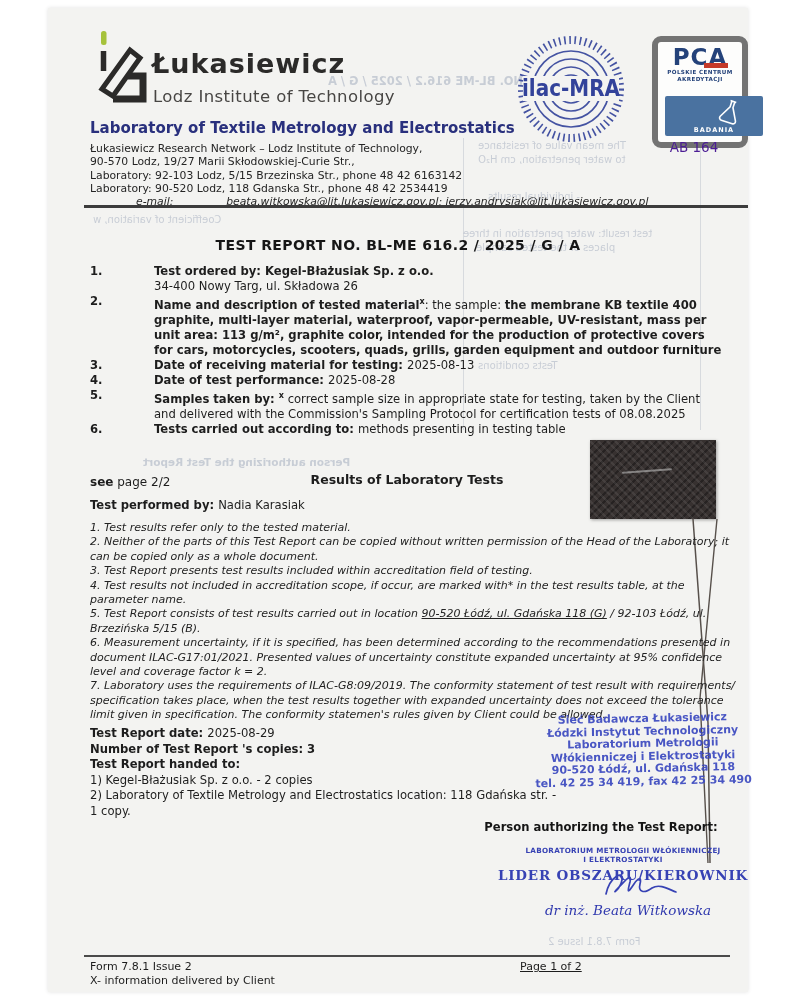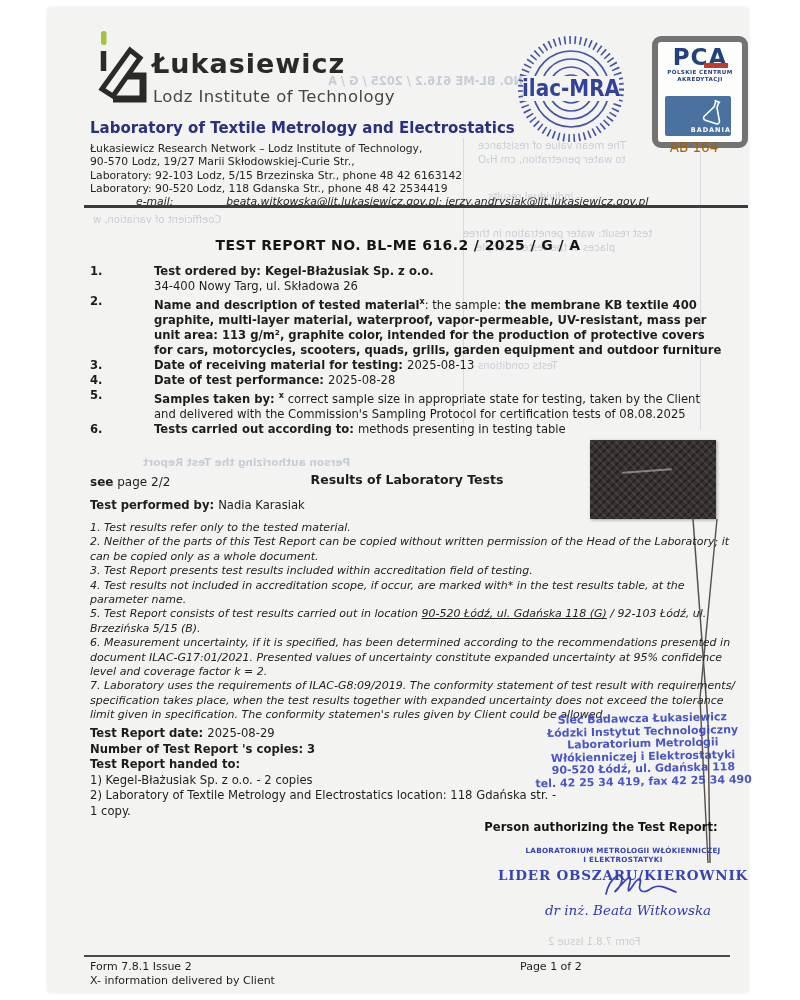--- a/index.html
+++ b/index.html
@@ -16,24 +16,24 @@
   .addr .em{font-style:italic;margin-left:46px;}
   .rule{left:36px;top:197px;width:664px;height:3px;background:#3c3c3c;}
   
   .pca-box{left:604px;top:28px;width:84px;height:100px;border:6px solid #737373;border-radius:9px;
            background:#fdfdfc;text-align:center;}
   .pca-abbr{position:relative;display:inline-block;margin-top:3px;font-size:23px;font-weight:bold;
             color:#24427a;letter-spacing:1px;line-height:24px;}
   .pca-redbar{position:absolute;right:-1px;bottom:1px;width:24px;height:5px;background:#c43a2a;}
   .pca-small{font-size:5.6px;font-weight:bold;color:#24427a;line-height:7px;letter-spacing:.4px;}
   .pca-blue{position:absolute;left:7px;top:54px;width:66px;height:40px;background:#4a72a0;
-            border-radius:2px;text-align:right;}
+            border-radius:2px;text-align:center;padding-left:32px;}
   .pca-badania{position:absolute;left:0;right:0;bottom:2px;font-size:6.5px;font-weight:bold;
                color:#ffffff;letter-spacing:1px;}
-  .ab164{left:604px;top:131px;width:84px;text-align:center;font-size:13.5px;color:#a16207;}
+  .ab164{left:604px;top:131px;width:84px;text-align:center;font-size:13.5px;color:#4c1d95;}
   
   .title{left:20px;top:229px;width:660px;text-align:center;font-size:14px;font-weight:bold;
          letter-spacing:.4px;color:#161616;}
   .items{left:42px;top:256px;width:634px;font-size:11.6px;line-height:15px;}
   .li{display:flex;}
   .num{width:21px;font-weight:bold;flex:none;}
   .ibody{flex:1;margin-left:43px;}
   .b{font-weight:bold;}
   sup{font-size:8px;font-weight:bold;}
   
@@ -61,21 +61,21 @@
   .stamp2{left:430px;top:839px;width:290px;text-align:center;color:#3742b4;}
   .stamp2 .tiny{font-size:7.2px;font-weight:bold;line-height:8.6px;letter-spacing:.3px;}
   .stamp2 .lider{font-family:"DejaVu Serif","Liberation Serif",serif;font-size:13.5px;font-weight:bold;
                  letter-spacing:.8px;margin-top:3px;}
   .sig{left:552px;top:860px;}
   .signer{left:440px;top:894px;width:280px;text-align:center;font-family:"DejaVu Serif","Liberation Serif",serif;
           font-style:italic;font-size:13.5px;color:#3039ae;}
   
   .f-rule{left:36px;top:947px;width:646px;height:1.5px;background:#4a4a4a;}
   .f-form{left:42px;top:952px;font-size:11px;}
-  .f-page{left:472px;top:952px;font-size:11px;}
+  .f-page{left:472px;top:952px;font-size:11px;text-decoration:underline;}
   .f-note{left:42px;top:966px;font-size:11px;}
   
   .g{position:absolute;transform:scaleX(-1);color:#8d99b0;opacity:.42;font-size:10px;white-space:nowrap;}
   .gline{position:absolute;width:1px;background:rgba(120,130,155,.22);}
 </style>
 </head>
 <body>
 
 <div id="page">
 

